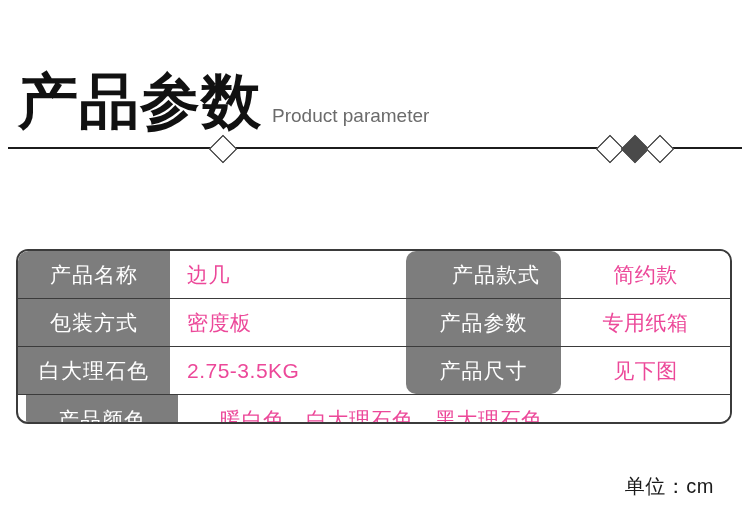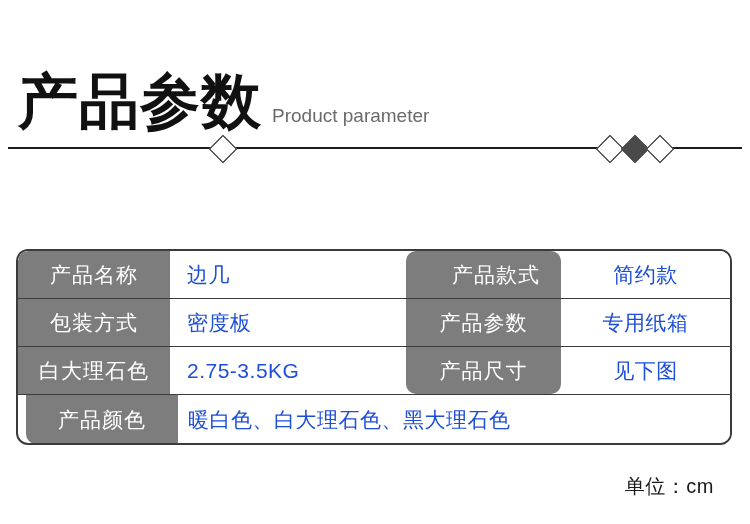--- a/index.html
+++ b/index.html
@@ -83,21 +83,21 @@
   .dia-r1     { left: 600px; }
   .dia-r2     { left: 625px; }
   .dia-r3     { left: 650px; }
 
   
   .spec-table {
     position: absolute;
     left: 16px;
     top: 249px;
     width: 716px;
-    height: 196px;
+    height: 175px;
     border: 2px solid #3b3b3b;
     border-radius: 12px;
     background: #ffffff;
     box-sizing: border-box;
     overflow: hidden;
   }
   .spec-row {
     display: flex;
     height: 48px;
     box-sizing: border-box;
@@ -115,38 +115,39 @@
   }
   .cell-label {
     background: #7d7d7d;
     color: #ffffff;
     font-size: 21px;
     justify-content: center;
     letter-spacing: 1px;
     flex: 0 0 152px;
   }
   .cell-value {
-    color: #1d4ed8;
+    color: #ec4899;
     font-size: 21px;
     letter-spacing: 0.5px;
     background: #ffffff;
   }
   .value-left {
     justify-content: flex-start;
     padding-left: 17px;
     flex: 0 0 236px;
   }
   .value-center {
     justify-content: center;
     flex: 1 1 auto;
   }
   .value-wide {
     justify-content: flex-start;
     padding-left: 10px;
     flex: 1 1 auto;
+    margin-left: 32px;
   }
   .cell-label-2 {
     flex: 0 0 155px;
   }
 
   
   .spec-row:first-child .cell-label:first-child { border-top-left-radius: 10px; }
   .spec-row:last-child  .cell-label:first-child { border-bottom-left-radius: 10px; margin-left: 8px; }
   .spec-row:first-child .cell-label-2 { border-top-left-radius: 10px; border-top-right-radius: 10px; padding-left: 25px; }
   .spec-row:nth-child(3) .cell-label-2 { border-bottom-left-radius: 10px; border-bottom-right-radius: 10px; }

